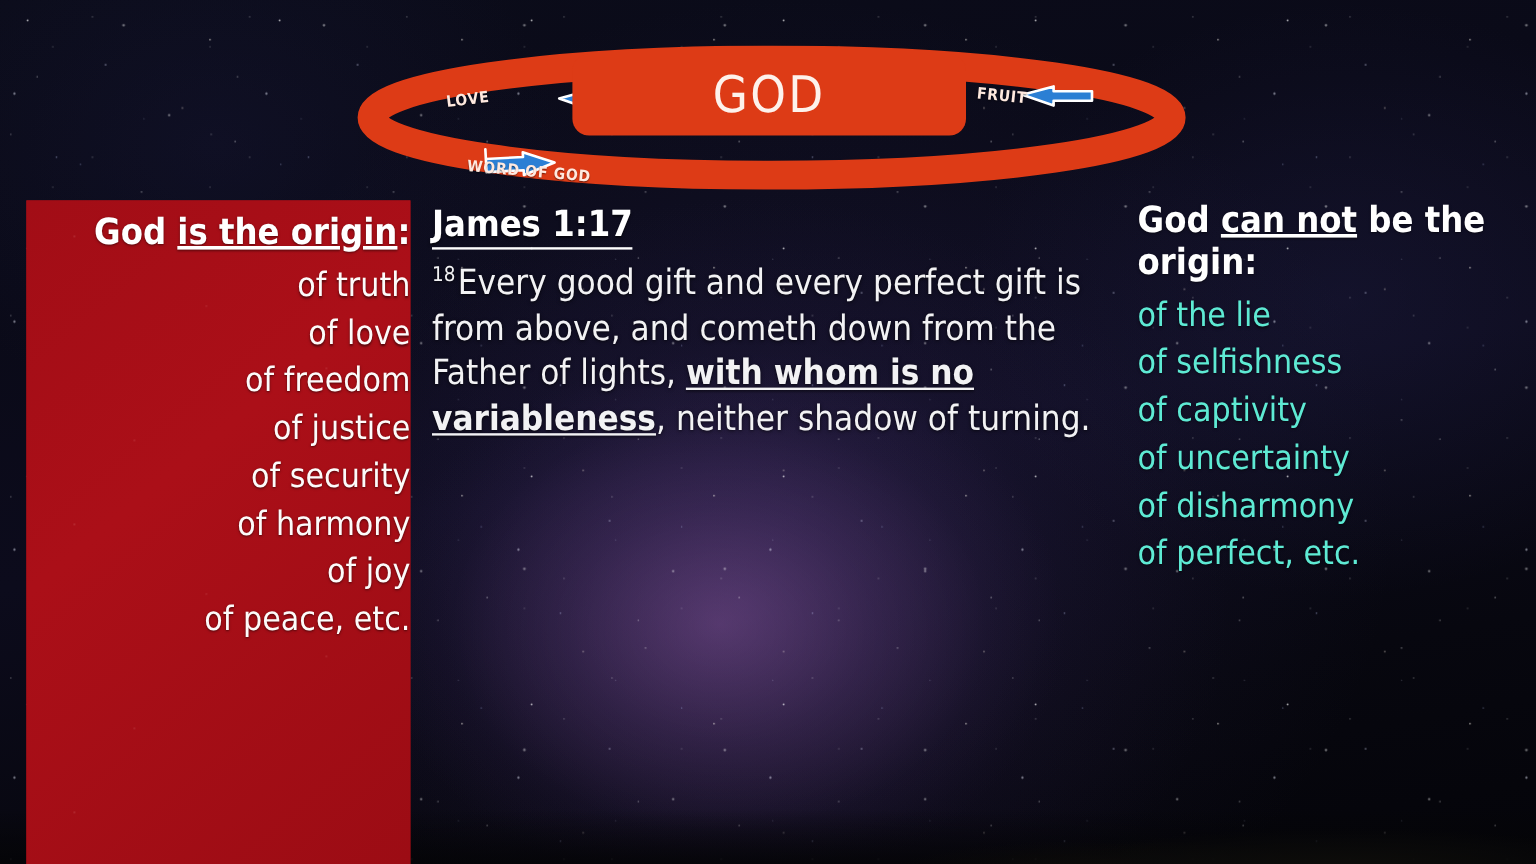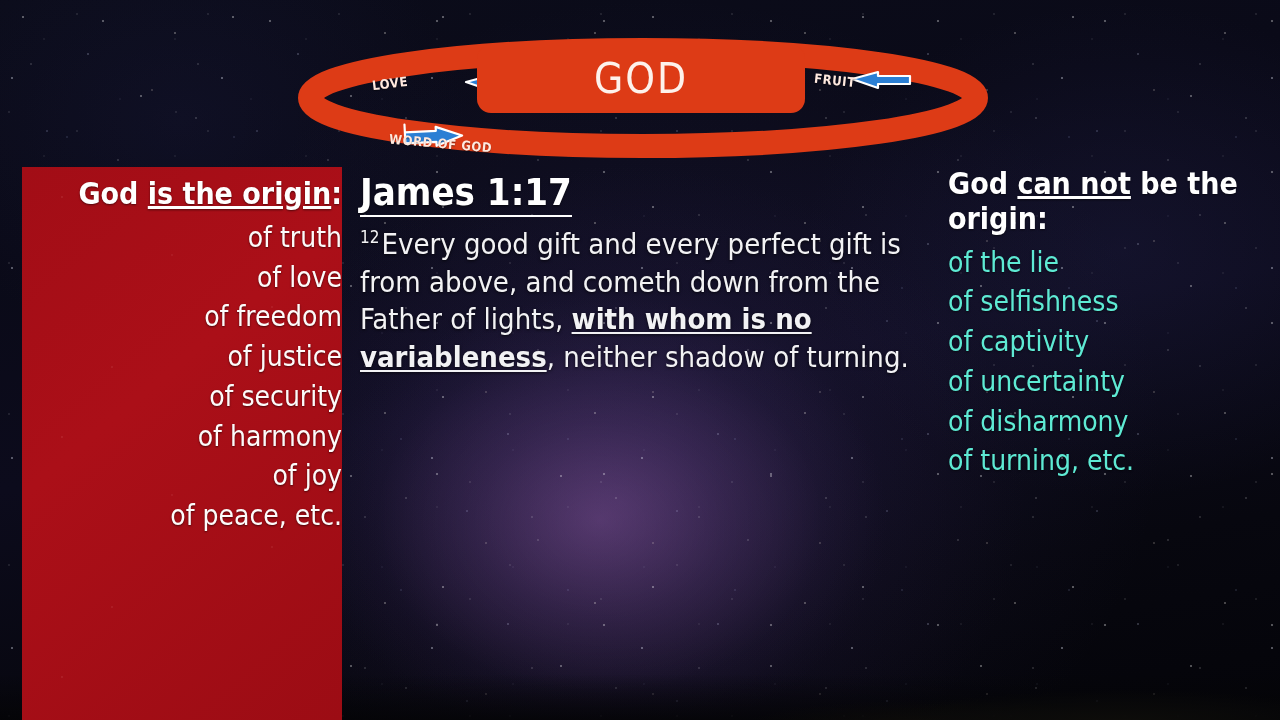--- a/index.html
+++ b/index.html
@@ -183,21 +183,21 @@
     color: #f0f0f4;
     font-size: 33px;
     font-weight: 300;
     text-align: center;
     line-height: 1.15;
     margin: 0 0 6px 0;
     text-shadow: 0 1px 3px rgba(0,0,0,0.65);
   }
   .verse-ref {
     color: #ffffff;
-    font-size: 38px;
+    font-size: 30px;
     font-weight: 700;
     margin: 0 0 5px 0;
     display: inline-block;
     border-bottom: 2px solid #ffffff;
     padding-bottom: 1px;
     text-shadow: 0 1px 2px rgba(0,0,0,0.6);
   }
   .verse-body {
     color: #f2f2f4;
     font-size: 29px;
@@ -266,28 +266,28 @@
       <li>of harmony</li>
       <li>of joy</li>
       <li>of peace, etc.</li>
     </ul>
   </div>
 
   <div class="center">
     <div>
       <span class="verse-ref">James 1:17</span>
     </div>
-    <p class="verse-body"><sup>12</sup><span>Every good gift and every perfect gift is from above, and cometh down from the Father of lights, </span><span class="emph">with whom is no variableness</span><span>, neither shadow of turning.</span></p>
+    <p class="verse-body"><sup>18</sup><span>Every good gift and every perfect gift is from above, and cometh down from the Father of lights, </span><span class="emph">with whom is no variableness</span><span>, neither shadow of turning.</span></p>
   </div>
 
   <div class="panel-right">
     <h2 class="col-heading"><span>God </span><u>can not</u><span> be the origin:</span></h2>
     <ul class="col-list">
       <li>of the lie</li>
       <li>of selfishness</li>
       <li>of captivity</li>
       <li>of uncertainty</li>
       <li>of disharmony</li>
-      <li>of turning, etc.</li>
+      <li>of perfect, etc.</li>
     </ul>
   </div>
 
 </div>
 
 </body></html>

